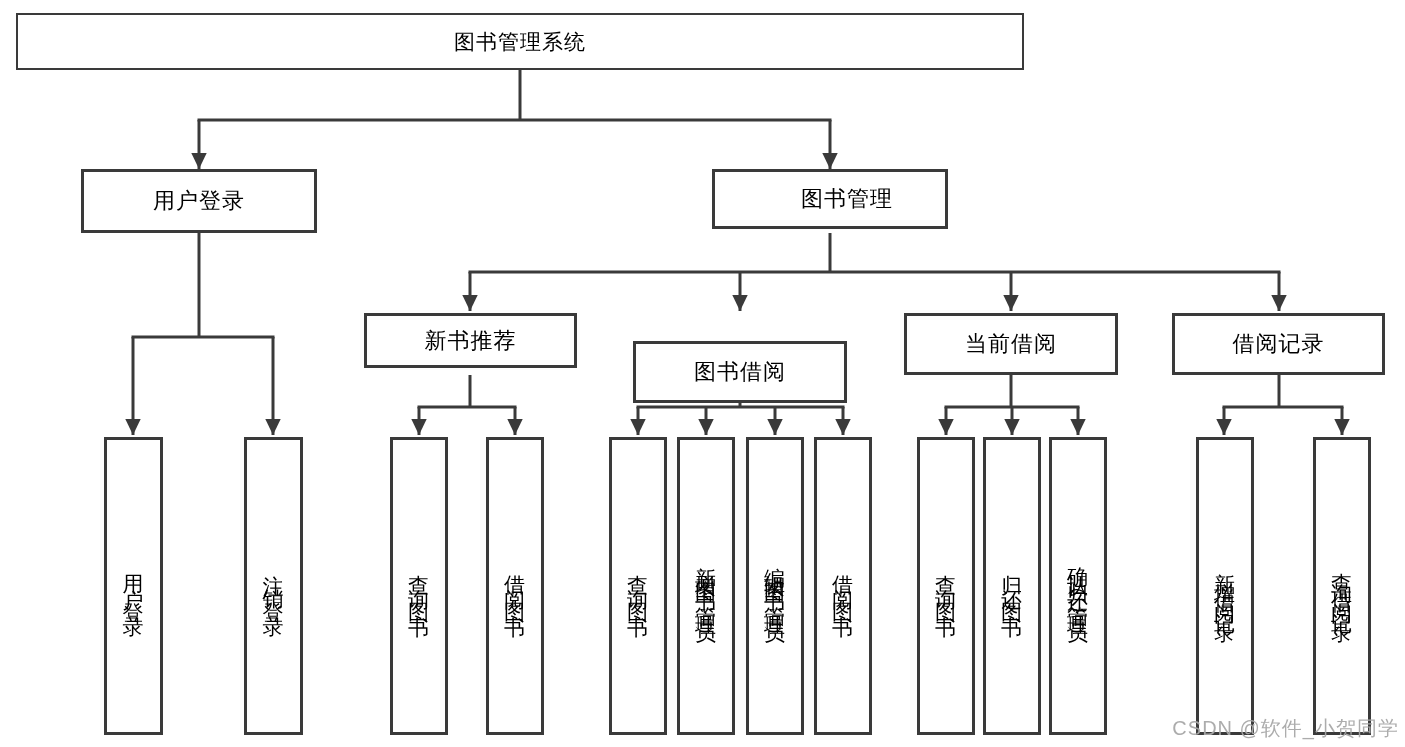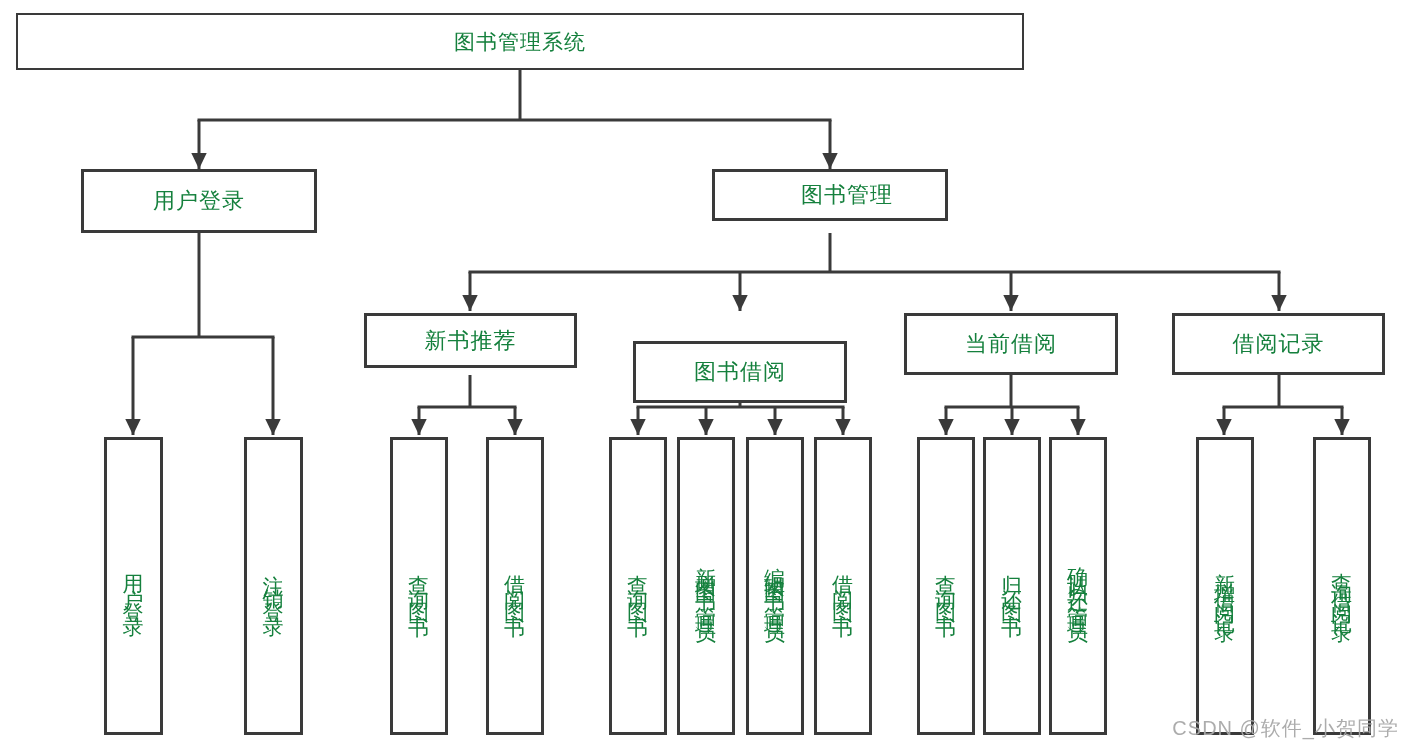--- a/index.html
+++ b/index.html
@@ -28,21 +28,21 @@
     box-sizing: border-box;
     background: #ffffff;
     border: 3px solid #3a3a3a;
     display: flex;
     align-items: center;
     justify-content: center;
     text-align: center;
     font-size: 22px;
     letter-spacing: 1px;
     line-height: 1;
-    color: #15803d;
+    color: #000000;
   }
   .box.root {
     border-width: 2px;
     font-size: 21px;
   }
   
   .vbox {
     font-size: 21px;
   }
   .vbox span {
@@ -118,21 +118,21 @@
     </g>
   </svg>
 
   <div class="box root" style="left:16px; top:13px; width:1008px; height:57px;">
     <span>图书管理系统</span>
   </div>
 
   <div class="box" style="left:81px; top:169px; width:236px; height:64px;">
     <span>用户登录</span>
   </div>
-  <div class="box" style="left:712px; top:169px; width:236px; height:52px;padding-left:34px;">
+  <div class="box" style="left:712px; top:169px; width:236px; height:60px;padding-left:34px;">
     <span>图书管理</span>
   </div>
 
   <div class="box" style="left:364px; top:313px; width:213px; height:55px;">
     <span>新书推荐</span>
   </div>
   <div class="box" style="left:633px; top:313px; width:214px; height:62px;margin-top:28px;">
     <span>图书借阅</span>
   </div>
   <div class="box" style="left:904px; top:313px; width:214px; height:62px;">

